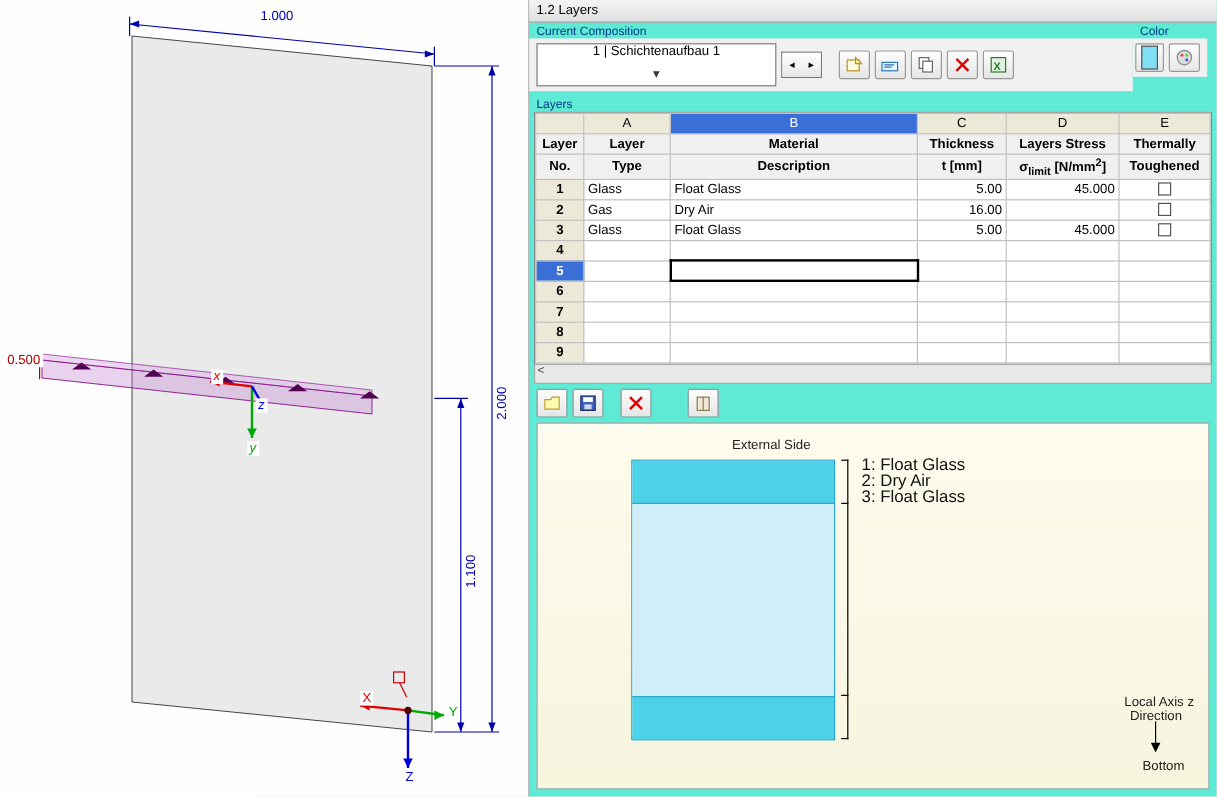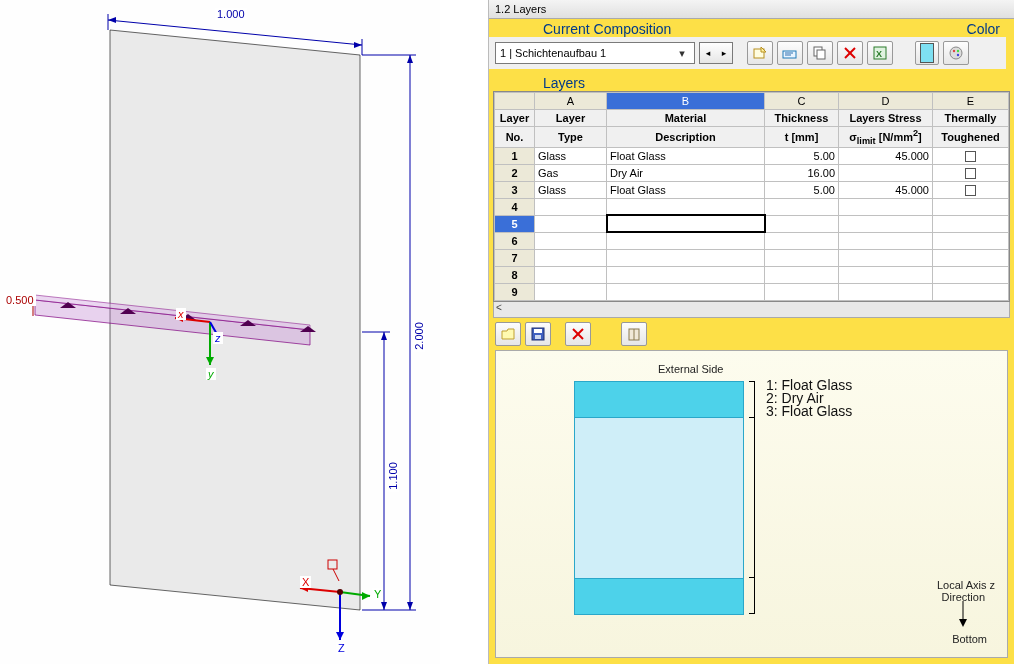--- a/index.html
+++ b/index.html
@@ -1,31 +1,31 @@
 <!DOCTYPE html>
 <html><head>
 <meta charset="utf-8">
 <style>
 * { box-sizing: border-box; margin: 0; padding: 0; }
 body { font-family: "Segoe UI", Tahoma, Arial, sans-serif; font-size: 11px; background: #fff; width: 1014px; height: 664px; overflow: hidden; position: relative; }
-.app { display: flex; height: 100%; gap: 48px; }
+.app { display: flex; height: 100%; }
 .left-panel { width: 440px; height: 100%; position: relative; background: #fefefe; }
-.right-panel { flex: 1; height: 100%; background: #fde047; display: flex; flex-direction: column; border-left: 1px solid #bbb; }
+.right-panel { flex: 1; height: 100%; background: #5eead4; display: flex; flex-direction: column; border-left: 1px solid #bbb; }
 
 
 .viewport { position: relative; width: 100%; height: 100%; }
 .dim-text { position: absolute; font-size: 11px; color: #0000aa; background: #fff; padding: 0 2px; }
 .dim-red { color: #aa0000; }
 
 
 .section-title { background: linear-gradient(#f4f4f4,#e0e0e0); border-bottom: 1px solid #aaa; padding: 3px 6px; font-size: 11px; color: #000; }
 .comp-row { display: flex; align-items: center; gap: 4px; padding: 4px 6px; background: #f0f0f0; }
-.group-label { font-size: 14px; color: #003a8a; padding: 2px 6px 0 6px; margin-left: 48px; }
+.group-label { font-size: 10px; color: #003a8a; padding: 2px 6px 0 6px; }
 .group-box { padding-bottom: 4px; }
-.combo { border: 1px solid #7a7a7a; background: #fff; height: 22px; display: flex; align-items: center; padding: 0 4px; font-size: 11px; }
+.combo { border: 1px solid #7a7a7a; background: #fff; height: 36px; display: flex; align-items: center; padding: 0 4px; font-size: 11px; flex-direction: column; }
 .combo-main { flex: 1 1 auto; max-width: 200px; min-width: 190px; }
 .combo-btn { width: 16px; height: 20px; display: flex; align-items: center; justify-content: center; color: #333; }
 .spin-btns { display: flex; border: 1px solid #7a7a7a; height: 22px; }
 .spin-btns button { width: 16px; border: none; background: linear-gradient(#fff,#e6e6e6); font-size: 9px; }
 .tbtn { width: 26px; height: 24px; border: 1px solid #999; background: linear-gradient(#fdfdfd,#e6e6e6); display: flex; align-items: center; justify-content: center; border-radius: 2px; }
 .color-swatch { width: 14px; height: 20px; border: 1px solid #555; background: #7ee0f2; }
 
 
 .layers-box { padding: 0 4px; display: flex; flex-direction: column; }
 .grid-wrap { border: 1px solid #888; background: #fff; }

